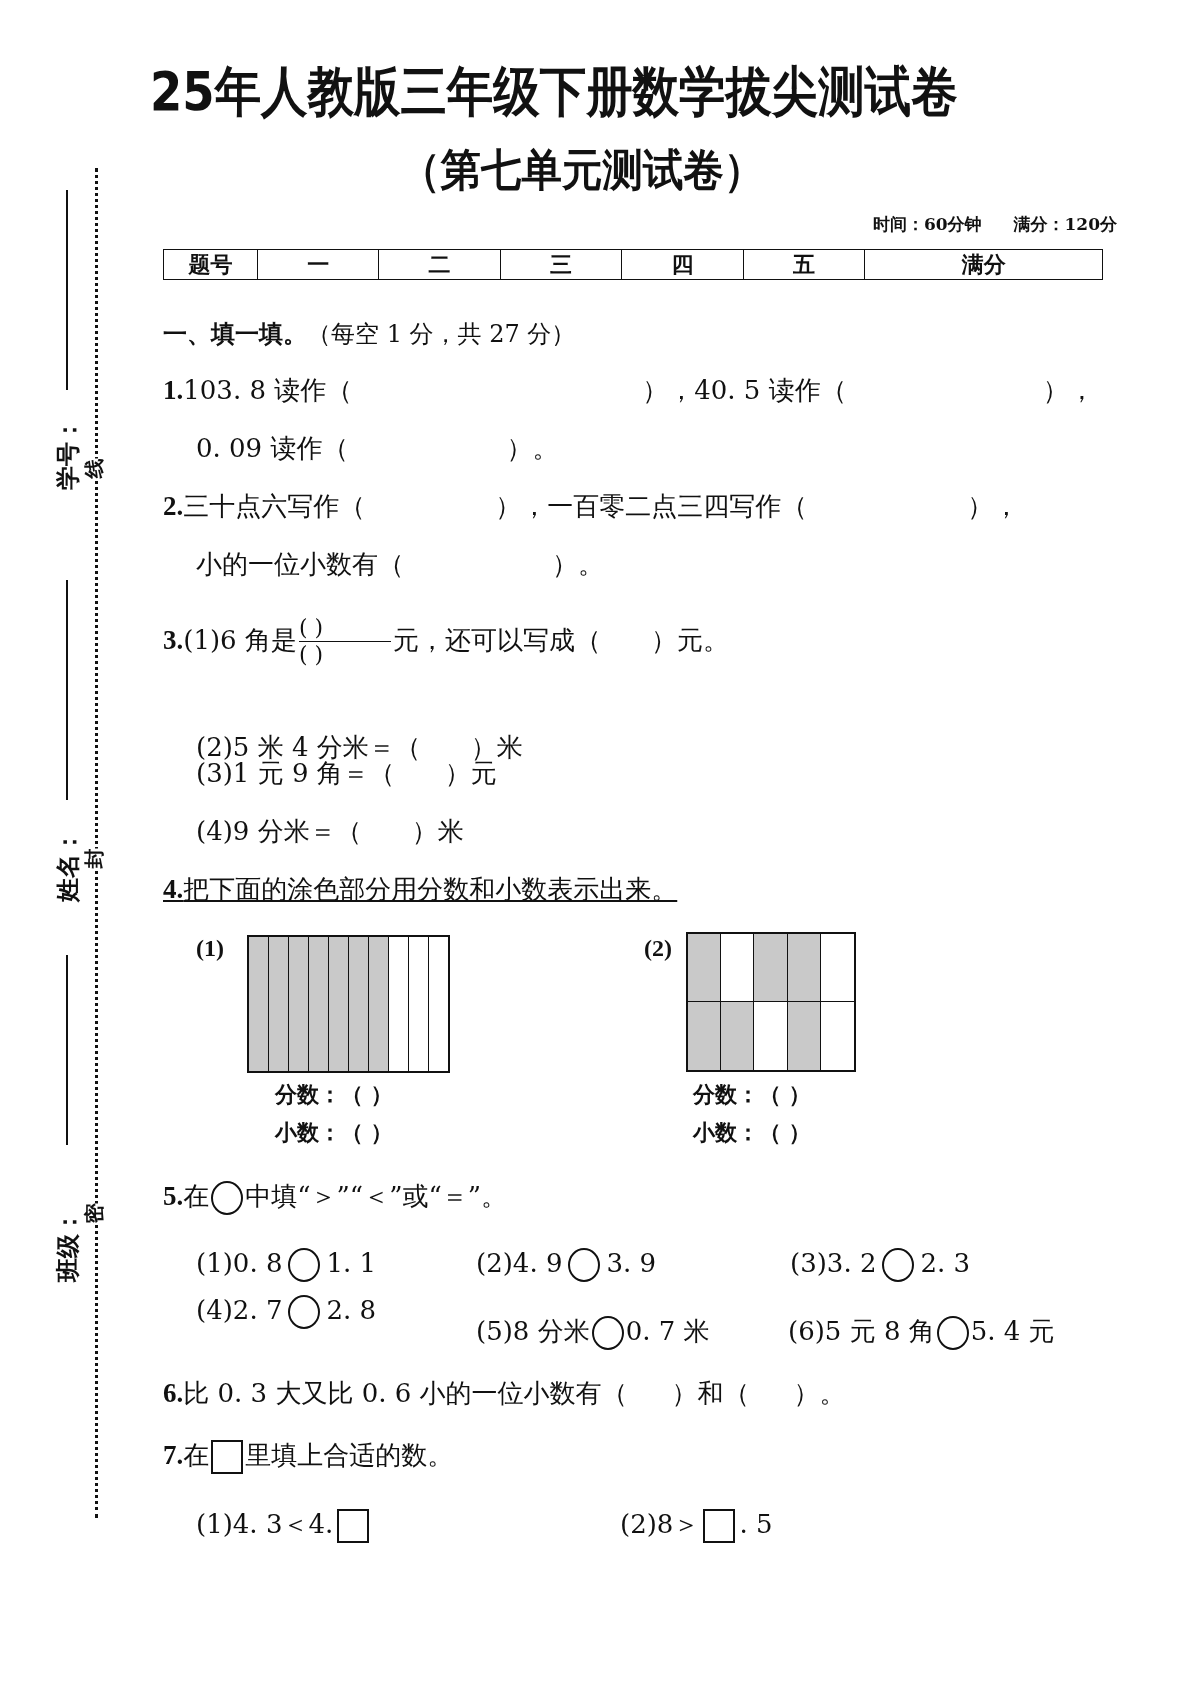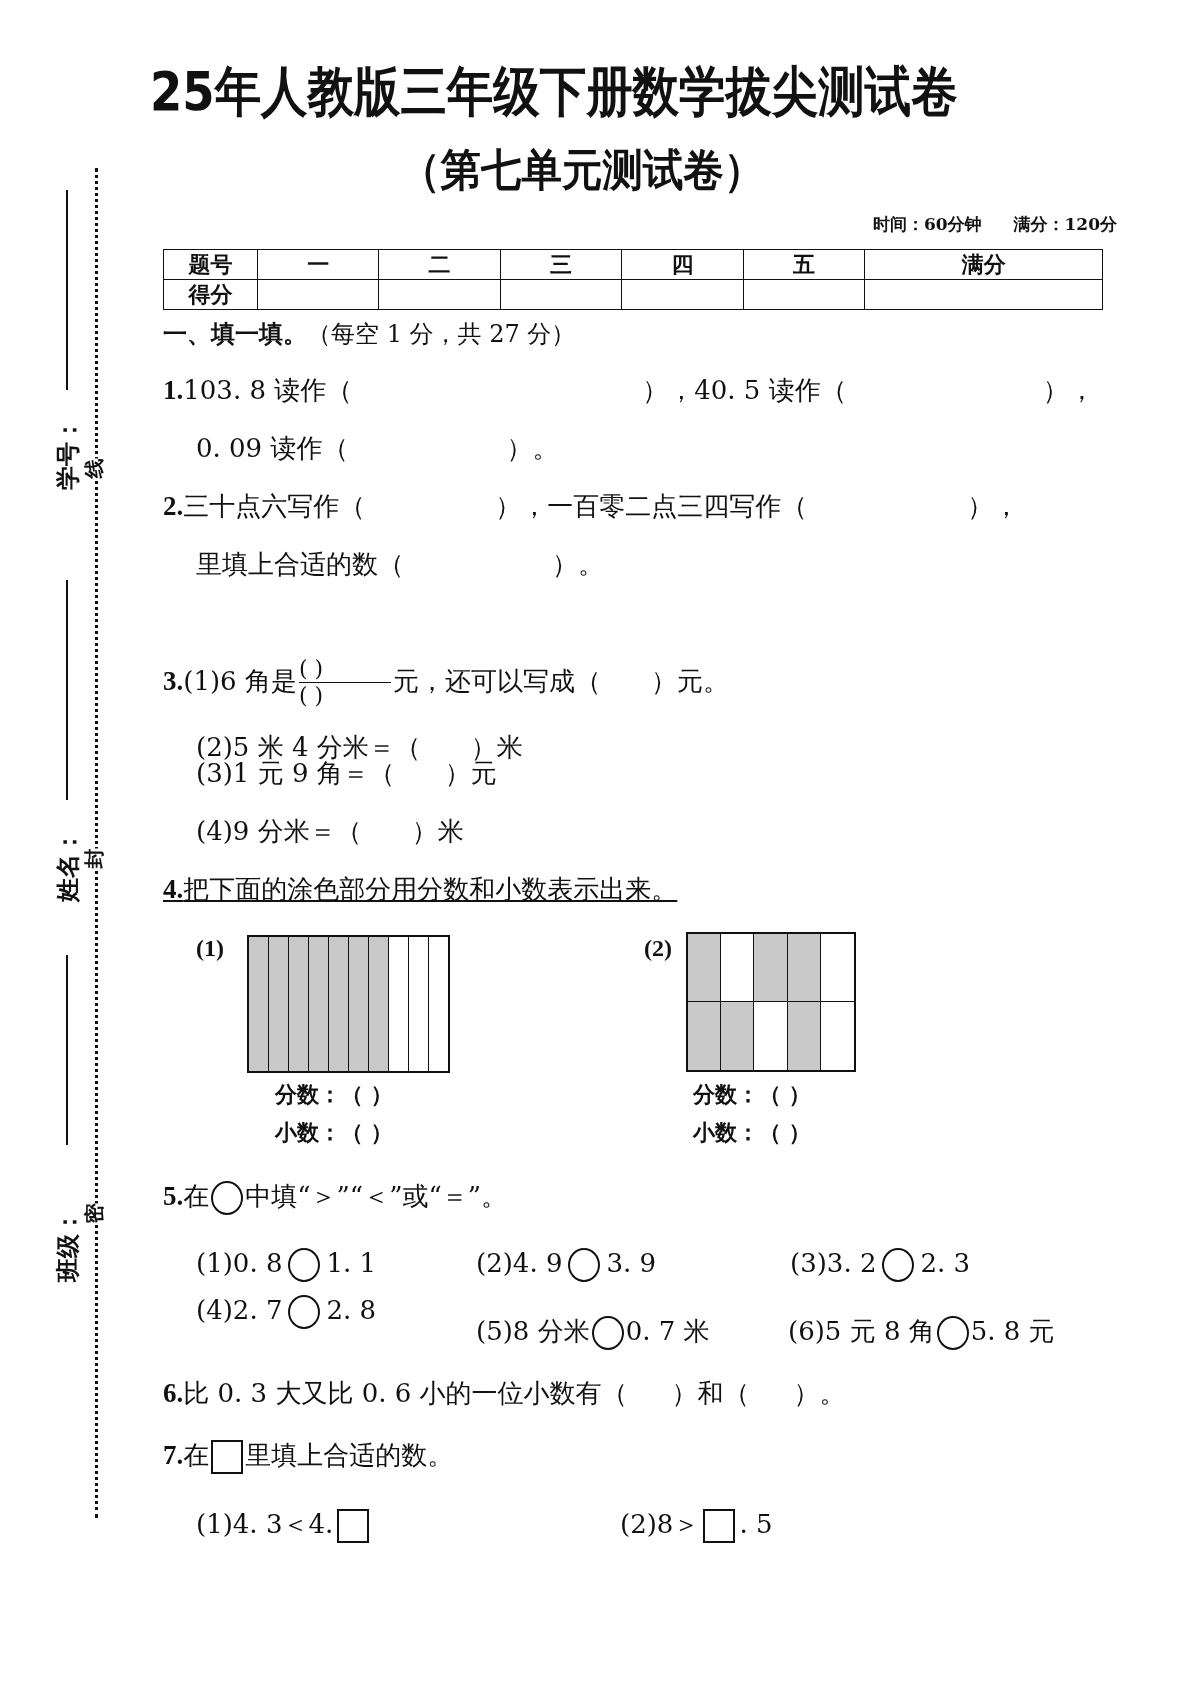--- a/index.html
+++ b/index.html
@@ -108,51 +108,42 @@
   <tbody>
       <tr>
     <td style="width:10%;">题号</td>
     <td>一</td>
     <td>二</td>
     <td>三</td>
     <td>四</td>
     <td>五</td>
     <td>满分</td>
   </tr>
-  <tr>
-    <td>得分</td>
-    <td></td>
-    <td></td>
-    <td></td>
-    <td></td>
-    <td></td>
-    <td></td>
-  </tr>
 </tbody>
   </table>
 
 <div class="abs section-head">
   <b>一、填一填。</b><span>（每空 1 分，共 27 分）</span>
 </div>
 
 <div class="abs q" style="left:163px;top:372px;">
   <span class="qnum">1.</span><span>103. 8 读作（</span><span class="gap" style="width:290px;"></span><span>），40. 5 读作（</span><span class="gap" style="width:196px;"></span><span>），</span>
 </div>
 <div class="abs q" style="left:196px;top:430px;">
   <span>0. 09 读作（</span><span class="gap" style="width:158px;"></span><span>）。</span>
 </div>
 
 <div class="abs q" style="left:163px;top:488px;">
   <span class="qnum">2.</span><span>三十点六写作（</span><span class="gap" style="width:130px;"></span><span>），一百零二点三四写作（</span><span class="gap" style="width:160px;"></span><span>），</span>
 </div>
 <div class="abs q" style="left:196px;top:546px;">
-  <span>里填上合适的数（</span><span class="gap" style="width:148px;"></span><span>）。</span>
-</div>
-
-<div class="abs q" style="left:163px;top:615px;margin-top:41px;">
+  <span>小的一位小数有（</span><span class="gap" style="width:148px;"></span><span>）。</span>
+</div>
+
+<div class="abs q" style="left:163px;top:615px;">
   <span class="qnum">3.</span><span>(1)6 角是</span><span class="frac">
       <span>(      )</span>
       <span class="line"></span>
       <span>(      )</span>
     </span><span>元，还可以写成（</span><span class="gap" style="width:50px;"></span><span>）元。</span>
 </div>
 <div class="abs q" style="left:196px;top:697px;margin-top:32px;">
   <span>(2)5 米 4 分米＝（</span><span class="gap" style="width:50px;"></span><span>）米</span>
 </div>
 <div class="abs q" style="left:196px;top:755px;">
@@ -209,21 +200,21 @@
 <div class="abs q" style="left:790px;top:1245px;">
   <span>(3)</span><span>3. 2</span><span class="circle"></span><span>2. 3</span>
 </div>
 <div class="abs q" style="left:196px;top:1292px;text-align:center;">
   <span>(4)</span><span>2. 7</span><span class="circle"></span><span>2. 8</span>
 </div>
 <div class="abs q" style="left:476px;top:1313px;">
   <span>(5)</span><span>8 分米</span><span class="circle" style="margin:0 2px;"></span><span>0. 7 米</span>
 </div>
 <div class="abs q" style="left:788px;top:1313px;">
-  <span>(6)</span><span>5 元 8 角</span><span class="circle" style="margin:0 2px;"></span><span>5. 8 元</span>
+  <span>(6)</span><span>5 元 8 角</span><span class="circle" style="margin:0 2px;"></span><span>5. 4 元</span>
 </div>
 
 <div class="abs q" style="left:163px;top:1375px;">
   <span class="qnum">6.</span><span>比 0. 3 大又比 0. 6 小的一位小数有（</span><span class="gap" style="width:44px;"></span><span>）和（</span><span class="gap" style="width:44px;"></span><span>）。</span>
 </div>
 
 <div class="abs q" style="left:163px;top:1437px;">
   <span class="qnum">7.</span><span>在</span><span class="box" style="margin:0 2px;"></span><span>里填上合适的数。</span>
 </div>
 <div class="abs q" style="left:196px;top:1506px;">

